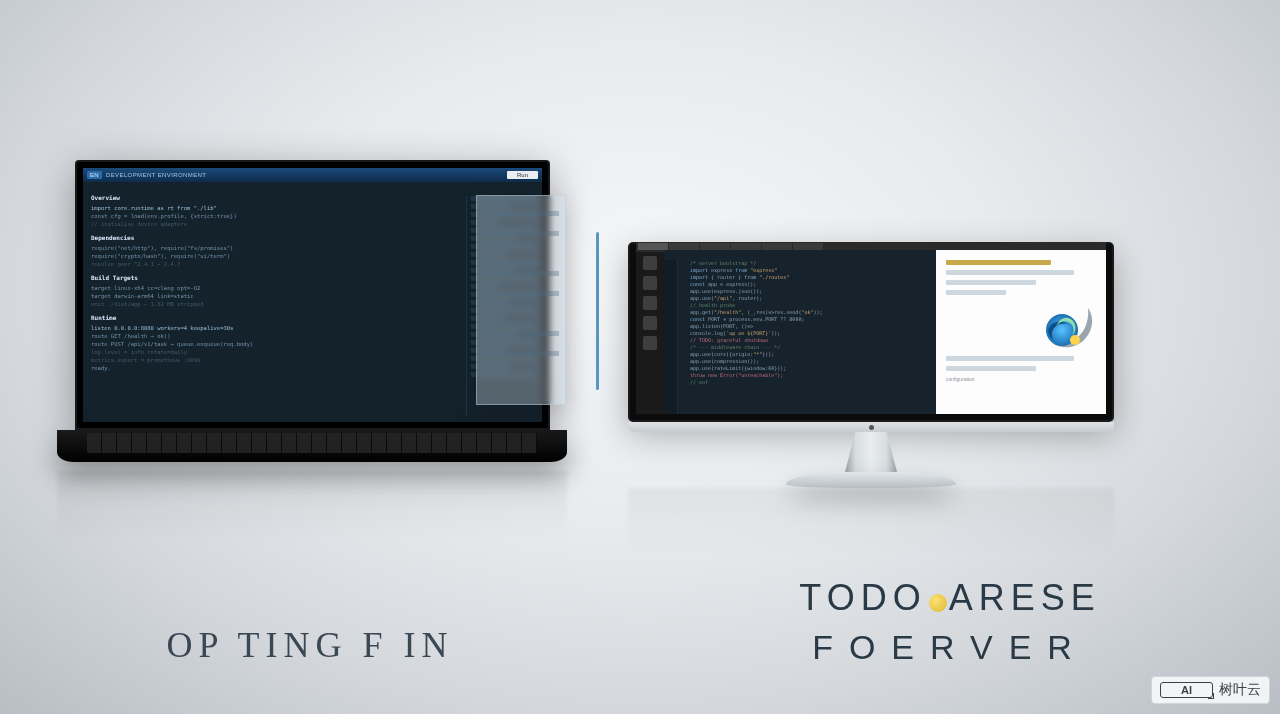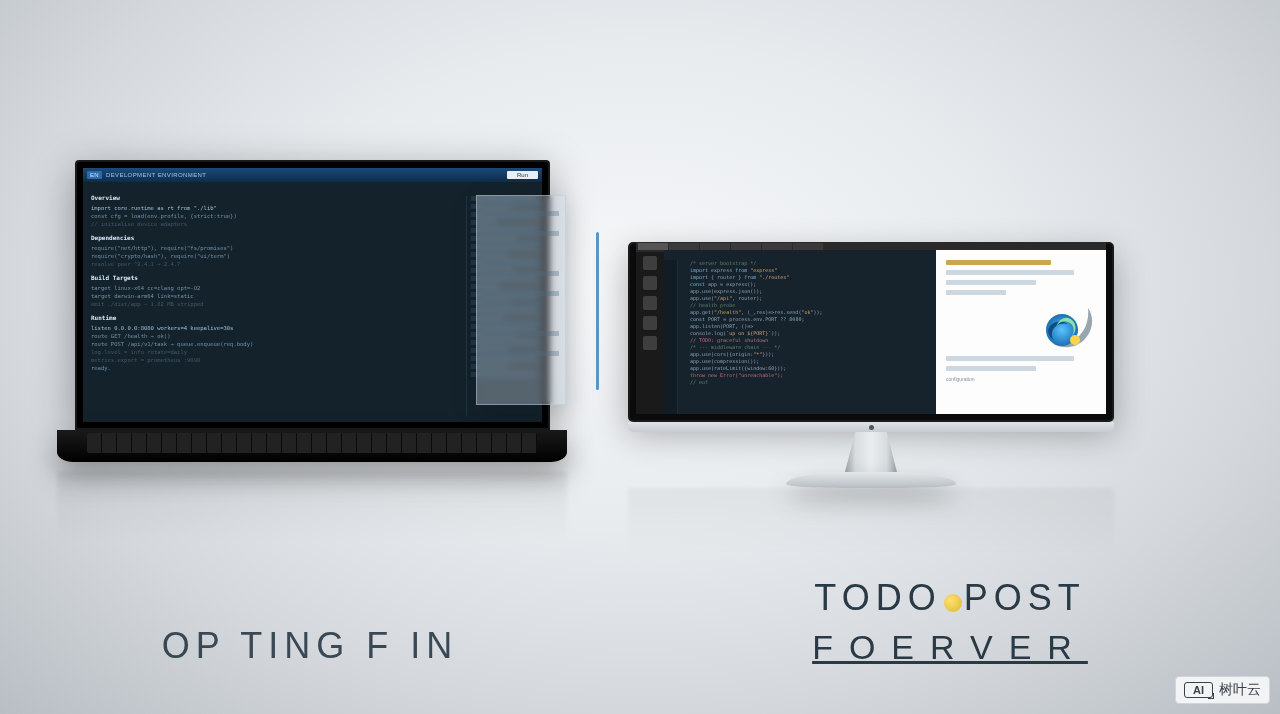--- a/index.html
+++ b/index.html
@@ -302,55 +302,55 @@
     color: #2a3946;
     font-weight: 300;
     letter-spacing: 8px;
     line-height: 1.25;
     font-family: "Helvetica Neue", Arial, sans-serif;
   }
   .caption-left {
     left: 0; width: 620px;
     bottom: 46px;
   }
-  .caption-left .l1 { font-size: 36px; letter-spacing: 6px; opacity: .9; }
+  .caption-left .l1 { font-size: 36px; letter-spacing: 6px; opacity: .9; font-family: Liberation Serif, serif; }
   .caption-left .l2 { font-size: 30px; letter-spacing: 10px; margin-top: 6px; opacity: .85; }
   .caption-right {
     left: 660px; width: 580px;
     bottom: 46px;
   }
   .caption-right .l1 { font-size: 36px; letter-spacing: 6px; }
   .caption-right .l1 .dot {
     display: inline-block;
     width: 18px; height: 18px;
     background: radial-gradient(circle at 35% 35%, #ffe071, #d9b92f);
     border-radius: 50%;
     vertical-align: -2px;
     margin: 0 2px;
   }
-  .caption-right .l2 { font-size: 34px; letter-spacing: 16px; margin-top: 6px; text-decoration: underline; }
+  .caption-right .l2 { font-size: 34px; letter-spacing: 16px; margin-top: 6px; }
 
   
   .watermark {
     position: absolute;
     right: 10px; bottom: 10px;
     display: flex;
     align-items: center;
     gap: 6px;
     background: rgba(255,255,255,.8);
     border: 1px solid #cfd5da;
     border-radius: 4px;
     padding: 4px 8px;
     font-size: 14px;
     color: #3a434a;
   }
   .watermark .ai {
     border: 1.5px solid #3a434a;
     border-radius: 3px;
-    padding: 1px 8px;
+    padding: 1px 20px;
     font-size: 11px;
     font-weight: 600;
     position: relative;
   }
   .watermark .ai::after{
     content: "";
     position: absolute;
     right: -2px; bottom: -2px;
     width: 5px; height: 5px;
     border-right: 1.5px solid #3a434a;
@@ -514,21 +514,21 @@
     <div class="foot"></div>
   </div>
   <div class="monitor-reflection"></div>
 </div>
 
 <div class="caption caption-left">
   <div class="l1">OP TING F IN</div>
 </div>
 <div class="caption caption-right">
   <div class="l1">
-    <span>TODO</span><span class="dot"></span><span>POST</span>
+    <span>TODO</span><span class="dot"></span><span>ARESE</span>
   </div>
   <div class="l2">FOERVER</div>
 </div>
 
 <div class="watermark">
   <span class="ai">AI</span>
   <span>树叶云</span>
 </div>
 
 </body></html>

